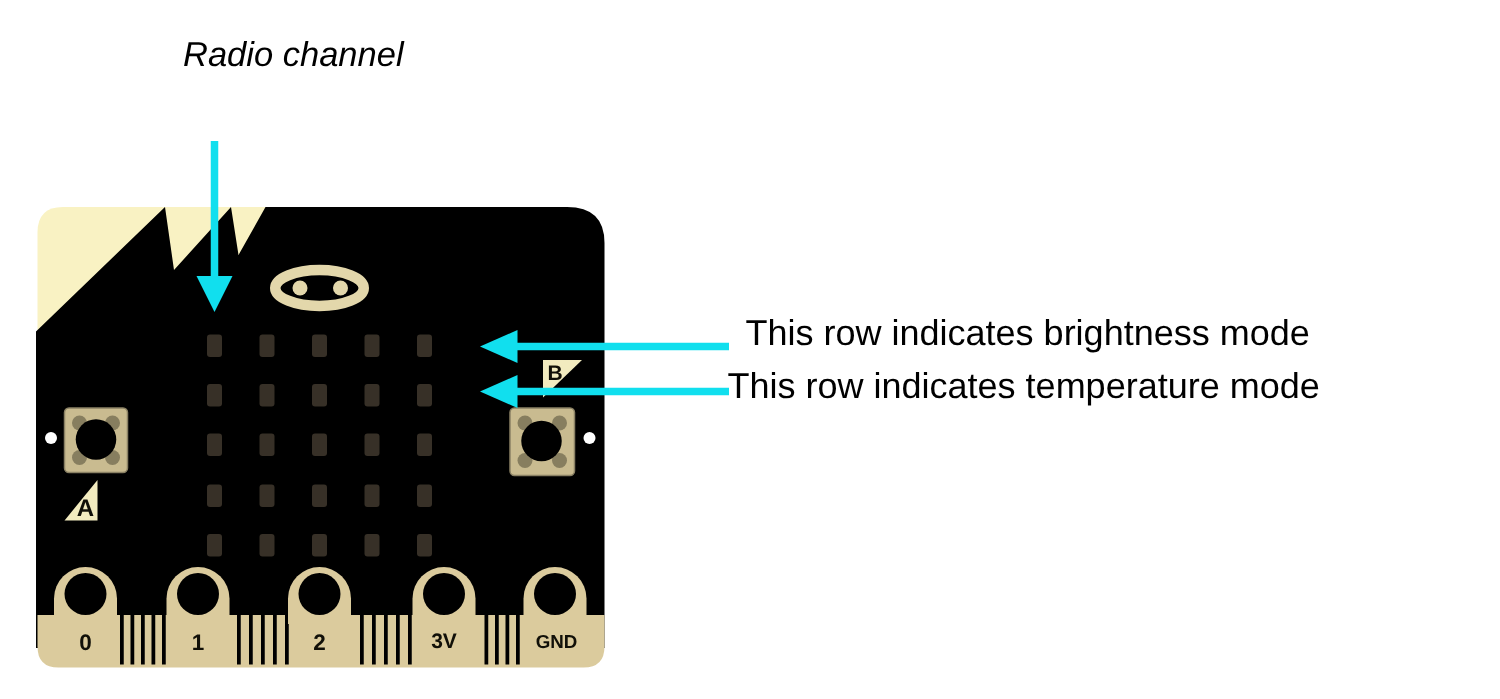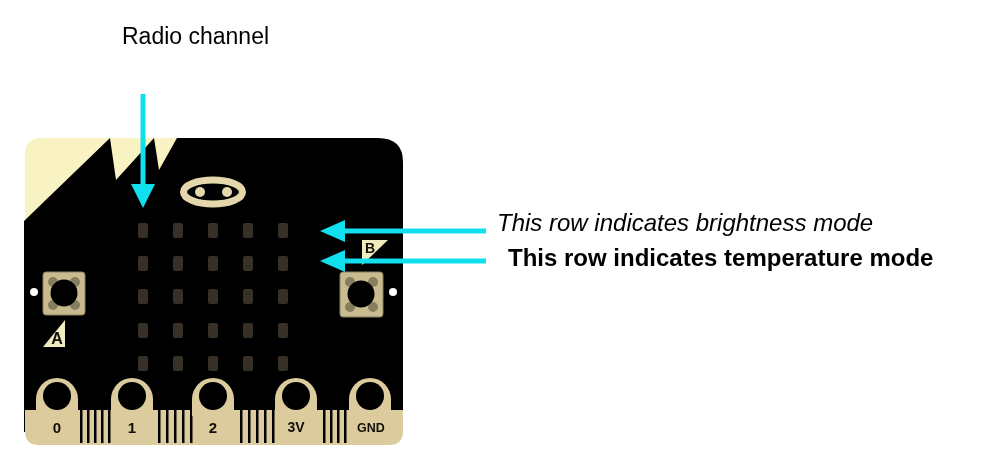--- a/index.html
+++ b/index.html
@@ -21,23 +21,24 @@
     color: #000000;
     font-size: 24px;
     line-height: 28px;
     white-space: nowrap;
   }
   .ann-radio {
     left: 122px;
     top: 21px;
     font-size: 23px;
     line-height: 30px;
+    font-style: italic;
   }
-  .ann-bright { left: 497px; top: 209px; font-style: italic; }
-  .ann-temp  { left: 508px; top: 244px; font-weight: bold; }
+  .ann-bright { left: 497px; top: 209px; }
+  .ann-temp  { left: 485px; top: 244px; }
   svg text {
     font-family: "Liberation Sans", sans-serif;
     font-weight: bold;
     fill: #111008;
   }
 </style>
 </head>
 <body>
 
 <div class="canvas">

